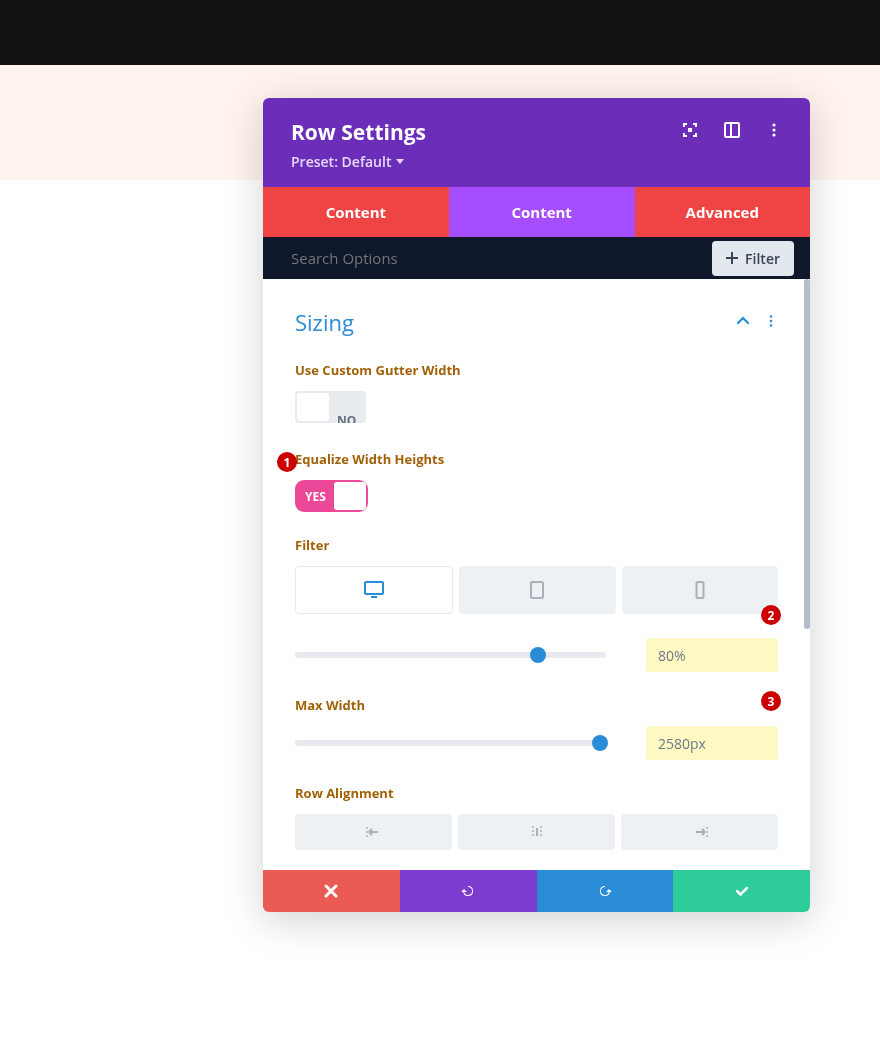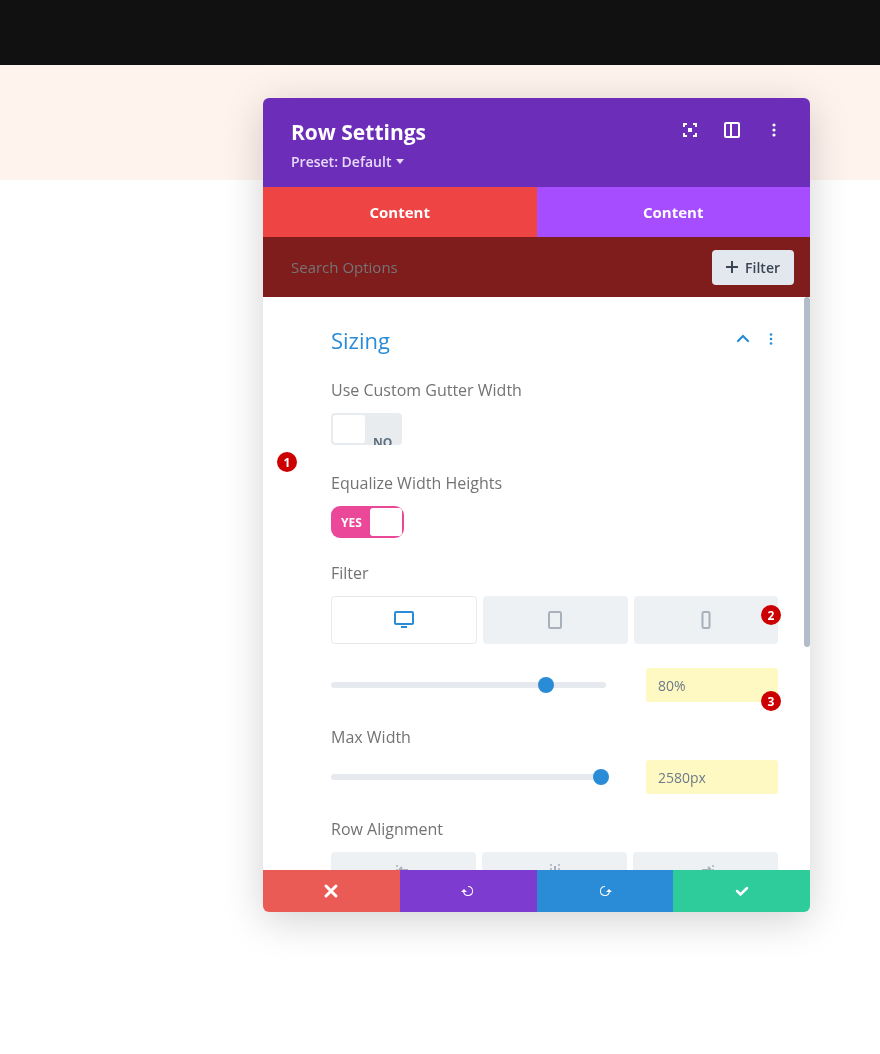--- a/index.html
+++ b/index.html
@@ -40,22 +40,22 @@
     text-align: center;
     padding: 15px 0;
     font-size: 15px; font-weight: 700; color: #fff;
     cursor: pointer;
   }
   .tab.inactive { background: #ef4444; }
   .tab.active { background: #a64dff; }
 
   .search-row {
     display: flex; align-items: center;
-    background: #7f1d1d;
-    padding: 12px 16px;
+    background: #0f172a;
+    padding: 3px 16px;
   }
   .search-input {
     flex: 1;
     border: none; background: transparent;
     font-size: 15px; color: #8a93a5;
     outline: none;
     padding: 8px 0 8px 12px;
   }
   .filter-btn {
     background: #e3e8ef;
@@ -64,40 +64,39 @@
     font-size: 14px; font-weight: 600; color: #3a4454;
     display: inline-flex; align-items: center; gap: 7px;
     cursor: pointer;
   }
 
   .body-scroll {
     position: relative;
     flex: 1;
     overflow: hidden;
     background: #fff;
-    padding-left: 36px;
   }
   .scroll-thumb {
     position: absolute; right: 0; top: 0;
     width: 6px; height: 350px;
     background: #b3bcc9;
     border-radius: 3px;
   }
 
   .section-wrap { padding: 22px 32px 0 32px; }
   .section-head {
     display: flex; align-items: center; justify-content: space-between;
     margin-bottom: 18px;
   }
   .section-title { font-size: 22px; font-weight: 500; color: #2a8cd6; padding: 6px 0; }
   .section-head-icons { display: flex; gap: 14px; align-items: center; }
   .section-head-icons svg { width: 14px; height: 14px; }
 
   .field { margin-bottom: 24px; }
-  .field-label { font-size: 16px; font-weight: 400; color: #737373; margin-bottom: 12px; display: block; }
+  .field-label { font-size: 13px; font-weight: 700; color: #a16207; margin-bottom: 12px; display: block; }
 
   .toggle {
     display: inline-flex; align-items: center;
     height: 32px;
     border-radius: 4px; overflow: hidden;
     cursor: pointer;
   }
   .toggle.off { background: #e9ecef; }
   .toggle.off .knob { width: 32px; height: 28px; margin: 2px; background: #fff; border-radius: 3px; }
   .toggle.off .tlabel { font-size: 12px; font-weight: 700; color: #61707f; padding: 0 10px 0 6px; margin-top: 26px; }
@@ -192,20 +191,21 @@
             <circle cx="8" cy="8" r="1.6"></circle>
             <circle cx="8" cy="13" r="1.6"></circle>
           </svg>
       </span>
     </div>
   </div>
 
   <div class="tabs">
     <div class="tab inactive">Content</div>
     <div class="tab active">Content</div>
+    <div class="tab inactive" style="flex:1.4">Advanced</div>
   </div>
 
   <div class="search-row">
     <input class="search-input" placeholder="Search Options" style="">
     <button class="filter-btn">
       <svg width="12" height="12" viewBox="0 0 12 12">
           <path d="M5 0h2v5h5v2H7v5H5V7H0V5h5V0z" fill="#3a4454"></path>
         </svg>
       <span>Filter</span>
     </button>

